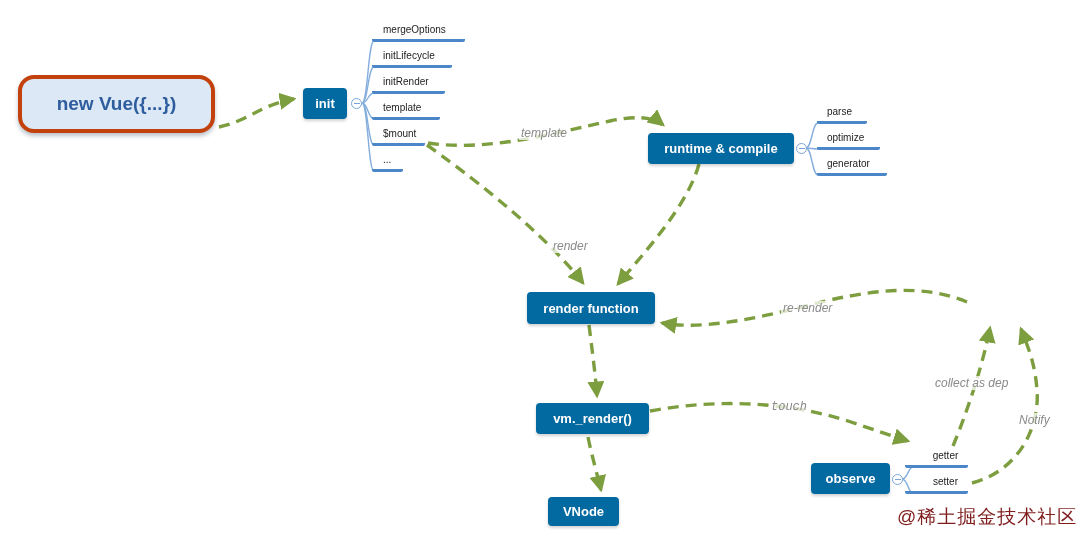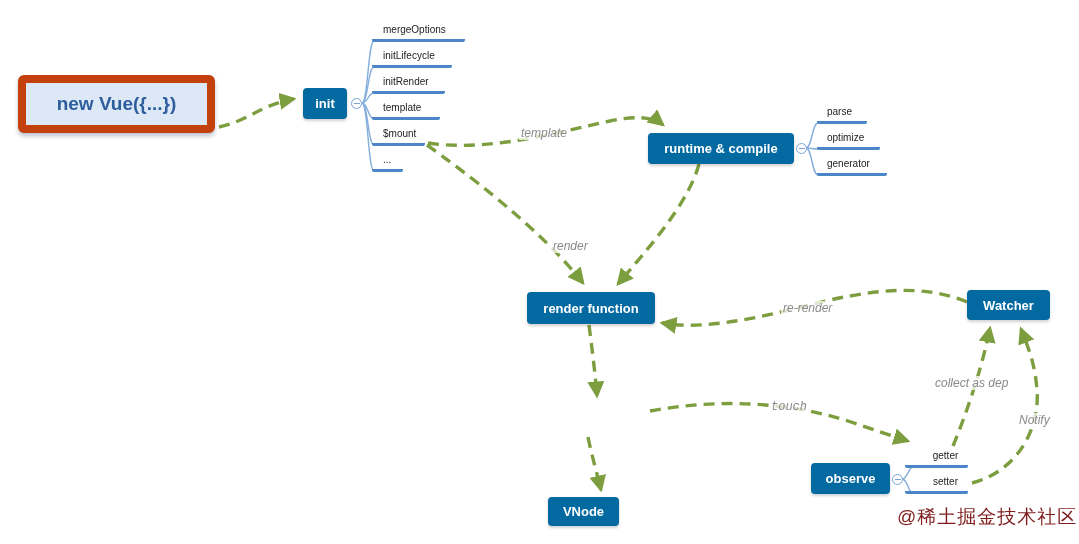--- a/index.html
+++ b/index.html
@@ -8,22 +8,22 @@
     background:#ffffff; font-family:"Liberation Sans", sans-serif;
   }
   .edges { position:absolute; left:0; top:0; width:1079px; height:544px; z-index:1; }
   .node {
     position:absolute; box-sizing:border-box; background:#0369a1; color:#ffffff;
     border-radius:4px; font-size:13px; font-weight:bold;
     display:flex; align-items:center; justify-content:center;
     box-shadow:0 2px 3px rgba(0,0,0,0.18); z-index:2; cursor:default;
   }
   .node.root {
-    background:#dce8f5; border:8px solid #c2410c; color:#2e5d9e;
-    font-size:19px; border-radius:6px; box-shadow:0 3px 4px rgba(60,80,110,0.35);
+    background:#dce8f5; border:4px solid #c2410c; color:#2e5d9e;
+    font-size:19px; border-radius:16px; box-shadow:0 3px 4px rgba(60,80,110,0.35);
   }
   .branch {
     position:absolute; box-sizing:content-box; height:17px; z-index:2;
     border-bottom:3px solid #4a86c8; border-radius:0 0 2px 2px;
     font-size:10px; line-height:16px; color:#222; white-space:nowrap;
   }
   .branch span { display:block; }
   .pl11 span { padding-left:11px; }
   .pl10 span { padding-left:10px; }
   .pl18 span { padding-left:18px;text-align:center; }
@@ -94,28 +94,28 @@
   </div>
 
   <div class="node" style="left:648px;top:133px;width:146px;height:31px;">
     <span>runtime &amp; compile</span>
   </div>
 
   <div class="node" style="left:527px;top:292px;width:128px;height:32px;">
     <span>render function</span>
   </div>
 
+  <div class="node" style="left:536px;top:403px;width:113px;height:31px;">
+    <span>vm._render()</span>
+  </div>
 
   <div class="node" style="left:548px;top:497px;width:71px;height:29px;">
     <span>VNode</span>
   </div>
 
-  <div class="node" style="left:967px;top:290px;width:83px;height:30px;">
-    <span>Watcher</span>
-  </div>
 
   <div class="node" style="left:811px;top:463px;width:79px;height:31px;">
     <span>observe</span>
   </div>
 
   <div class="collapse" style="left:351px;top:98px;">
       <i></i>
     </div>
   <div class="collapse" style="left:796px;top:143px;">
       <i></i>

